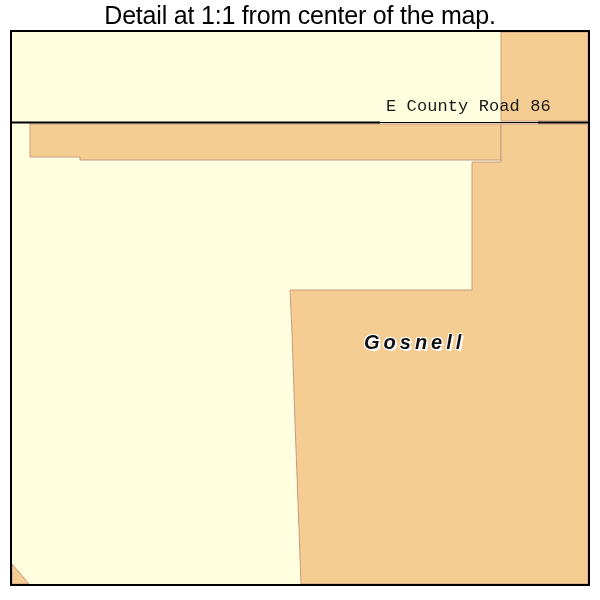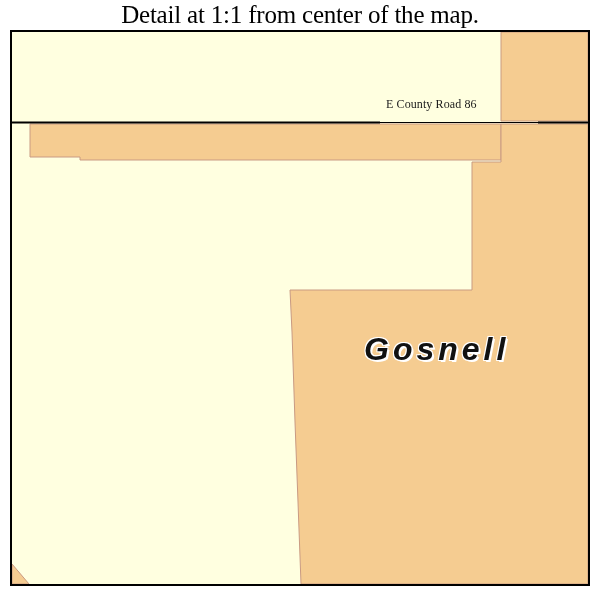--- a/index.html
+++ b/index.html
@@ -27,21 +27,21 @@
     position: absolute;
     left: 0;
     top: 0;
     width: 600px;
     height: 30px;
     line-height: 30px;
     text-align: center;
     font-size: 25px;
     font-weight: 400;
     color: #000000;
-    font-family: Liberation Serif, serif;
+    font-family: Liberation Sans, sans-serif;
     white-space: nowrap;
     letter-spacing: -0.2px;
   }
 
   
   #map-frame {
     position: absolute;
     left: 10px;
     top: 30px;
     width: 580px;
@@ -58,33 +58,33 @@
     top: 0;
     width: 576px;
     height: 552px;
   }
 
   
   #road-label {
     position: absolute;
     left: 386px;
     top: 97px;
-    font-size: 12px;
+    font-size: 17px;
     color: #1a1a1a;
-    font-family: Liberation Serif, serif;
+    font-family: Liberation Mono, monospace;
     white-space: nowrap;
     letter-spacing: 0.1px;
   }
 
   
   #place-label {
     position: absolute;
     left: 364px;
     top: 331px;
-    font-size: 32px;
+    font-size: 20px;
     font-weight: bold;
     font-style: italic;
     color: #111111;
     font-family: "Liberation Sans", sans-serif;
     white-space: nowrap;
     letter-spacing: 4px;
     text-shadow:
       -1px -1px 0 #ffffff,
        1px -1px 0 #ffffff,
       -1px  1px 0 #ffffff,

